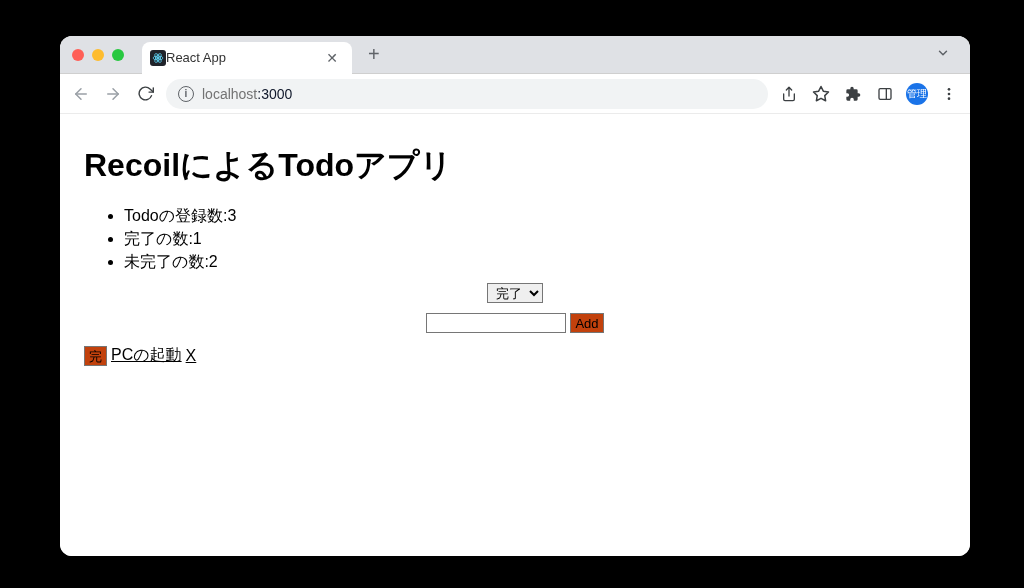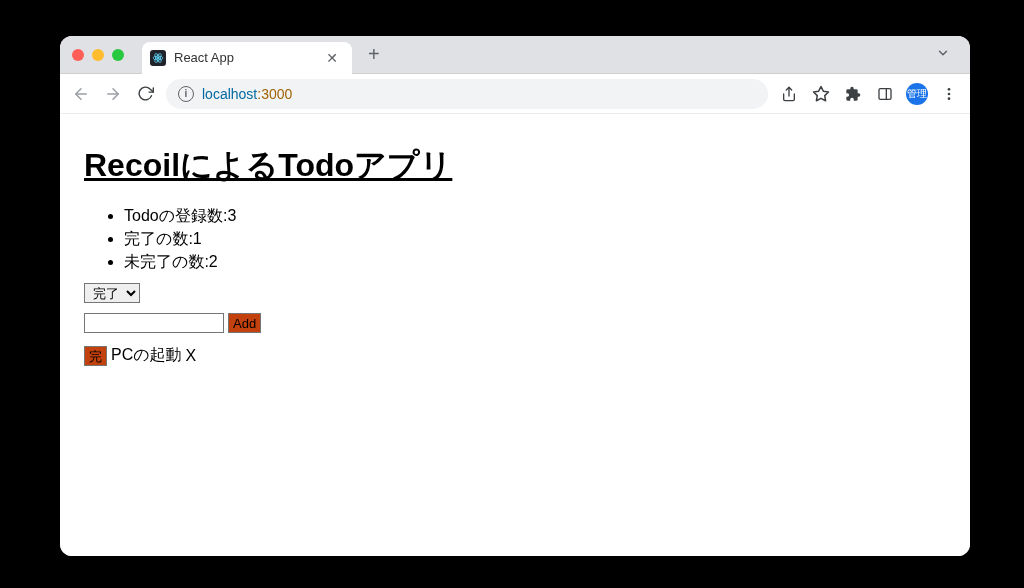--- a/index.html
+++ b/index.html
@@ -38,21 +38,21 @@
     .tl.yellow { background: #febc2e; }
     .tl.green { background: #28c840; }
     .tab {
       display: flex;
       align-items: center;
       background: #fff;
       height: 32px;
       padding: 0 10px 0 8px;
       border-radius: 8px 8px 0 0;
       margin-top: 6px;
-      gap: 8px;
+      gap: 0;
       min-width: 210px;
       font-size: 13px;
       color: #333;
     }
     .favicon {
       width: 16px; height: 16px; background: #20232a; border-radius: 3px;
       display: flex; align-items: center; justify-content: center;
     }
     .favicon svg { width: 12px; height: 12px; }
     .tab-title { flex: 1; white-space: nowrap; overflow: hidden; text-overflow: ellipsis; }
@@ -78,49 +78,49 @@
       background: #f1f3f4;
       border-radius: 15px;
       display: flex;
       align-items: center;
       padding: 0 12px;
       gap: 8px;
       font-size: 14px;
       color: #202124;
     }
     .site-info { width:16px; height:16px; border:1.5px solid #5f6368; border-radius:50%; display:flex; align-items:center; justify-content:center; font-size:10px; color:#5f6368; font-weight:bold; }
-    .url-host { color: #0369a1; }
-    .url-path { color: #a16207; }
+    .url-host { color: #737373; }
+    .url-path { color: #0f172a; }
     .tool-icon { width:22px; height:22px; color:#3c4043; display:flex; align-items:center; justify-content:center; cursor:pointer; }
     .profile-badge { width:22px; height:22px; border-radius:50%; background:#1a73e8; color:#fff; font-size:10px; display:flex; align-items:center; justify-content:center;font-family:Liberation Serif, serif; }
 
     .content {
       flex: 1;
       background: #fff;
       padding: 20px 24px;
       overflow: auto;
       font-size: 16px;
       color: #000;
     }
-    .content h1 { font-size: 32px; font-weight: 700; margin: 10px 0 18px 0; text-decoration: underline; }
+    .content h1 { font-size: 32px; font-weight: 700; margin: 10px 0 18px 0; }
     .content ul { margin: 0 0 0 0; padding-left: 40px; }
     .content li { margin: 2px 0; }
-    .row { margin: 10px 0; display: flex; align-items: center; gap: 4px; }
+    .row { margin: 10px 0; display: flex; align-items: center; gap: 4px; justify-content: center; }
     select, input[type=text], button.btn {
       font-size: 13px;
       font-family: inherit;
       border: 1px solid #767676;
       background: #efefef;
       padding: 1px 4px;
     }
     input[type=text] { background:#fff; width: 140px; height: 20px; }
     select { background: #efefef; height: 20px; }
     button.btn { background: #c2410c; height: 20px; cursor:pointer; }
     .todo-item { display:flex; align-items:center; gap:4px; margin-top: 12px; }
-    .todo-text { font-size: 16px; }
+    .todo-text { font-size: 16px; text-decoration: underline; }
   </style>
 </head>
 <body>
 
 <div class="browser-window">
 
   <div class="titlebar">
     <div class="traffic-lights">
       <div class="tl red"></div>
       <div class="tl yellow"></div>

